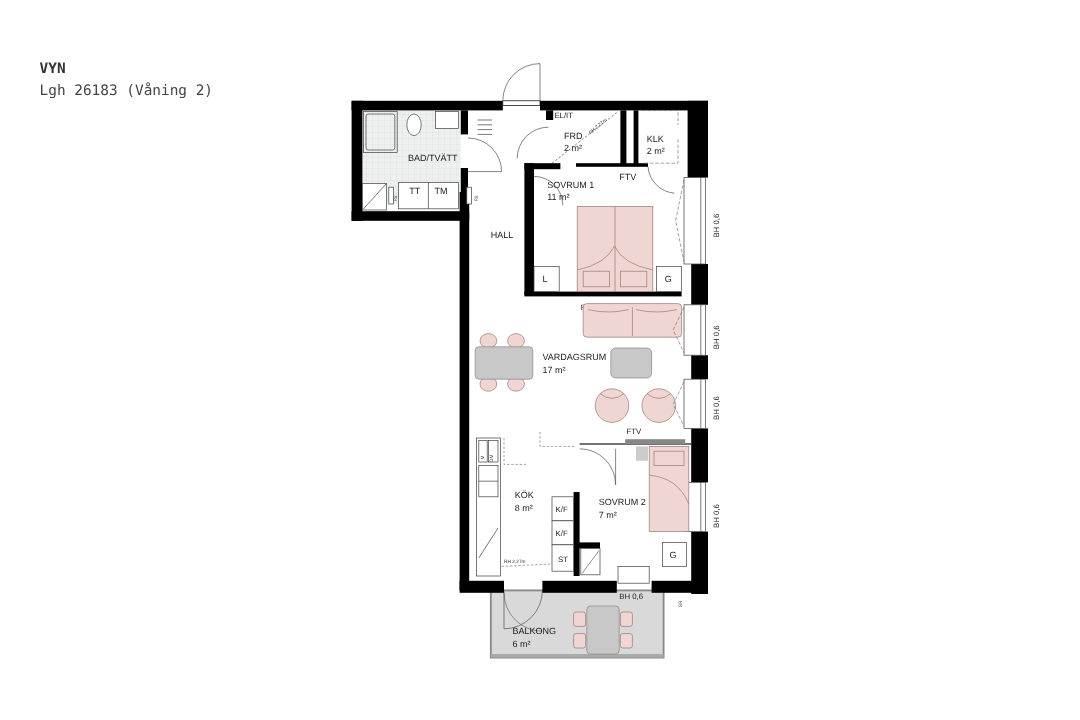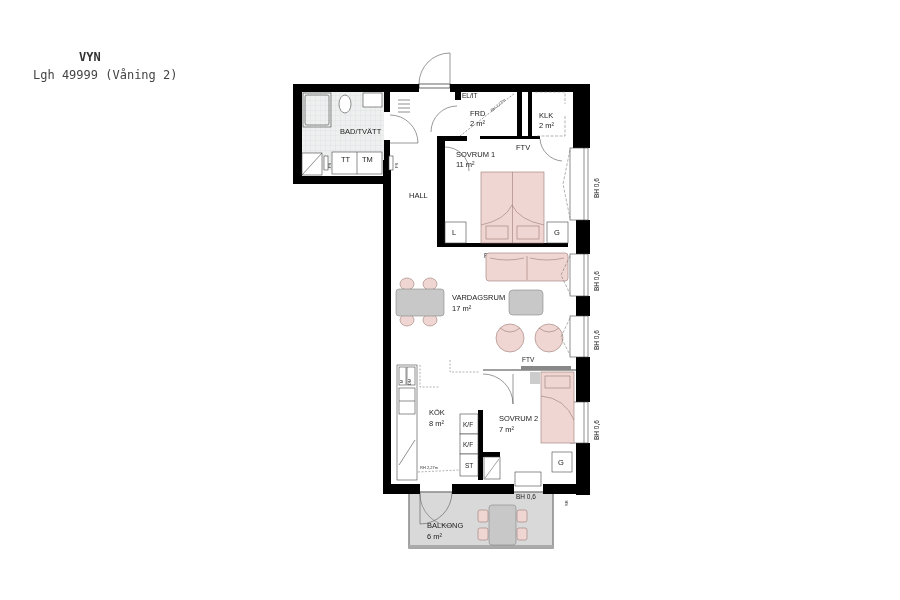--- a/index.html
+++ b/index.html
@@ -1,28 +1,28 @@
 <!DOCTYPE html>
 <html><head>
 <meta charset="utf-8">
 <style>
   html,body{margin:0;padding:0;background:#ffffff;}
   body{width:900px;height:600px;position:relative;overflow:hidden;font-family:"Liberation Sans",sans-serif;}
-  .hdr-title{position:absolute;left:33px;top:50px;font-family:"DejaVu Sans Mono",monospace;font-weight:bold;font-size:12px;color:#333;margin-left:46px;}
+  .hdr-title{position:absolute;left:33px;top:50px;font-family:"DejaVu Sans Mono",monospace;font-weight:bold;font-size:12px;color:#333;}
   .hdr-sub{position:absolute;left:33px;top:68px;font-family:"DejaVu Sans Mono",monospace;font-size:12px;color:#444;}
   svg{position:absolute;left:0;top:0;}
   .lbl{font-family:"Liberation Sans",sans-serif;font-size:7.5px;fill:#222;}
   .lbl-s{font-family:"Liberation Sans",sans-serif;font-size:6.5px;fill:#222;}
   .tiny{font-family:"Liberation Sans",sans-serif;font-size:4px;fill:#333;}
 </style>
 </head>
 <body>
 
 <div class="hdr-title">VYN</div>
-<div class="hdr-sub">Lgh 49999 (Våning 2)</div>
+<div class="hdr-sub">Lgh 26183 (Våning 2)</div>
 
 <svg width="900" height="600" viewBox="0 0 900 600">
   <defs>
     <pattern id="tile" width="5" height="5" patternUnits="userSpaceOnUse">
       <rect width="5" height="5" fill="#eef0f0"></rect>
       <path d="M5 0H0V5" fill="none" stroke="#d4d8d8" stroke-width="0.5"></path>
     </pattern>
   </defs>
 
   <g>

